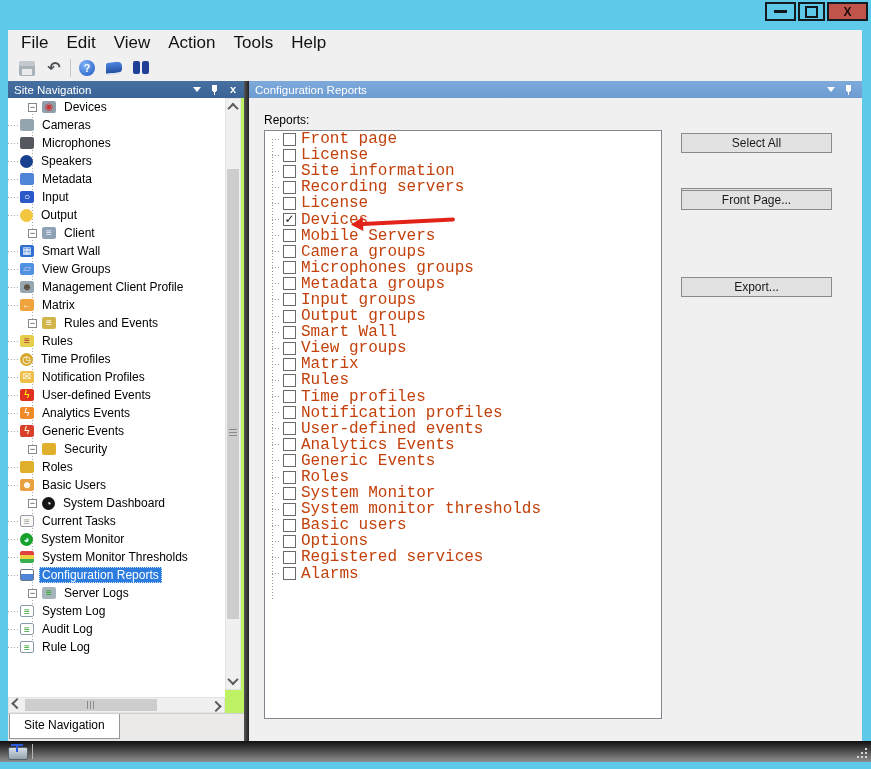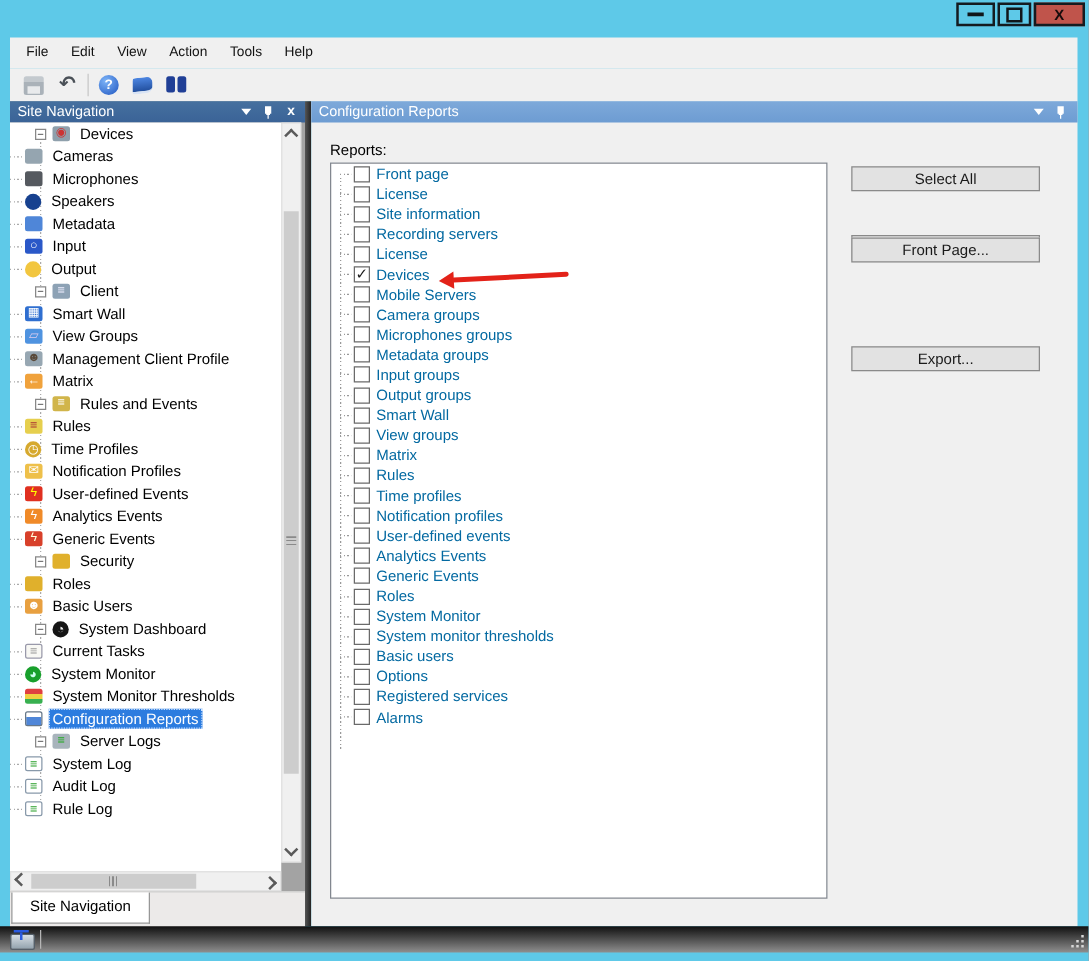--- a/index.html
+++ b/index.html
@@ -11,37 +11,37 @@
   .win-btn{height:19px;border:2px solid #141b20;display:flex;align-items:center;justify-content:center;
            box-sizing:border-box;cursor:default;}
   .btn-min{width:31px;} .btn-max{width:27px;}
   .btn-close{width:41px;background:var(--close-button,#c0544b);}
   .glyph-min{width:13px;height:3px;background:#10161a;}
   .glyph-max{width:9px;height:8px;border:2px solid #10161a;}
   .glyph-close{font-weight:bold;font-size:12px;color:#180c0c;line-height:1;}
   
   .menubar{position:absolute;left:8px;top:30px;width:854px;height:25px;background:#f0f0f0;
            display:flex;align-items:stretch;padding-left:4px;box-sizing:border-box;}
-  .menu-item{padding:0 9px;line-height:25px;font-size:11px;color:#111;}
+  .menu-item{padding:0 9px;line-height:25px;font-size:17px;color:#111;}
   .toolbar{position:absolute;left:8px;top:55px;width:854px;height:26px;background:#f0f0f0;
            display:flex;align-items:center;gap:9px;padding-left:10px;box-sizing:border-box;}
   .tb{display:inline-flex;align-items:center;justify-content:center;width:18px;height:18px;}
   .tb-save{width:16px;height:15px;border-radius:2px;background:linear-gradient(180deg,#c3c9ce 0 5px,#aab2b9 5px);position:relative;}
   .tb-save::after{content:'';position:absolute;left:3px;bottom:1px;width:10px;height:6px;background:#e8eaec;}
   .tb-undo{font-size:16px;font-weight:bold;color:#4a5057;line-height:1;}
   .tb-sep{width:1px;height:18px;background:#c6c6c6;margin:0 -2px;}
   .tb-help{width:16px;height:16px;border-radius:50%;background:radial-gradient(circle at 35% 30%,#7db4f8,#1f55c0);
            color:#fff;font-weight:bold;font-size:11px;display:flex;align-items:center;justify-content:center;}
   .tb-book{width:16px;height:11px;border-radius:2px 5px 5px 2px;background:linear-gradient(180deg,#4d86e2,#224f9e);
            border-bottom:2px solid #d9e4f5;transform:skewY(-6deg);}
   .tb-find{position:relative;width:18px;height:14px;}
   .tb-find::before,.tb-find::after{content:'';position:absolute;top:0;width:7px;height:13px;background:#203f96;border-radius:2px;}
   .tb-find::before{left:1px;} .tb-find::after{left:10px;}
   
-  .left-panel{position:absolute;left:8px;top:81px;width:236px;height:660px;background:#a3a3a3;}
+  .left-panel{position:absolute;left:8px;top:81px;width:236px;height:660px;background:#bef264;}
   .divider{position:absolute;left:244px;top:81px;width:5px;height:660px;background:linear-gradient(90deg,#555,#222);}
   .main-panel{position:absolute;left:249px;top:81px;width:613px;height:660px;background:#f0f0f0;}
   .panel-header{height:17px;display:flex;align-items:center;color:#fff;font-size:11.5px;padding:0 6px;box-sizing:border-box;}
   .ph-dark{background:linear-gradient(180deg,#46709f,#3a6397);}
   .ph-light{background:linear-gradient(180deg,#7ea9da,#6d9cd2);}
   .ph-title{flex:1;}
   .ph-icons{display:flex;align-items:center;gap:10px;margin-right:2px;}
   .tri-down{width:0;height:0;border-left:4px solid transparent;border-right:4px solid transparent;border-top:5px solid #fff;}
   .pin{position:relative;width:9px;height:12px;}
   .pin::before{content:'';position:absolute;left:1px;top:1px;width:5px;height:6px;background:#fff;box-shadow:0 2px 0 -1px #fff;}
@@ -85,21 +85,21 @@
   
   .reports-label{position:absolute;left:15px;top:32px;font-size:12px;color:#000;}
   .listbox{position:absolute;left:15px;top:49px;width:398px;height:589px;background:#fff;
            border:1px solid #82878f;box-sizing:border-box;overflow:hidden;}
   .lb-vline{position:absolute;left:7px;top:11px;width:1px;height:458px;
             background:repeating-linear-gradient(#999 0 1px,transparent 1px 3px);}
   .cb-row{height:16.1px;display:flex;align-items:center;padding-left:7px;white-space:nowrap;}
   .cb-dots{width:9px;height:1px;background:repeating-linear-gradient(90deg,#999 0 1px,transparent 1px 3px);flex:0 0 auto;}
   .cb{width:13px;height:13px;box-sizing:border-box;border:1px solid #6a6a6a;background:#fff;margin:0 5px 0 2px;
       flex:0 0 auto;font-size:12px;line-height:11px;font-weight:bold;text-align:center;color:#1a1a1a;}
-  .cb-label{font-size:12px;color:#0369a1;}
+  .cb-label{font-size:16px;color:#c2410c;font-family:Liberation Mono, monospace;}
   .red-arrow{position:absolute;left:86px;top:84px;width:104px;height:14px;transform:rotate(-3deg);}
   .red-arrow .shaft{position:absolute;left:10px;top:5px;right:0;height:4px;background:var(--arrow,#e32219);border-radius:2px;}
   .red-arrow .head{position:absolute;left:0;top:0;width:0;height:0;border-top:7px solid transparent;
                    border-bottom:7px solid transparent;border-right:12px solid var(--arrow,#e32219);}
   .btn{position:absolute;left:432px;width:151px;height:20px;background:#e2e2e2;border:1px solid #8a8a8a;
        font-family:inherit;font-size:12px;color:#1a1a1a;padding:0;}
   .b-select{top:52px;} .b-clear{top:83px;margin-top:24px;} .b-front{top:109px;} .b-format{top:155px;} .b-export{top:196px;}
   
   .statusbar{position:absolute;left:0;top:741px;width:871px;height:21px;
              background:linear-gradient(180deg,#101010,#8f8f8f);}

